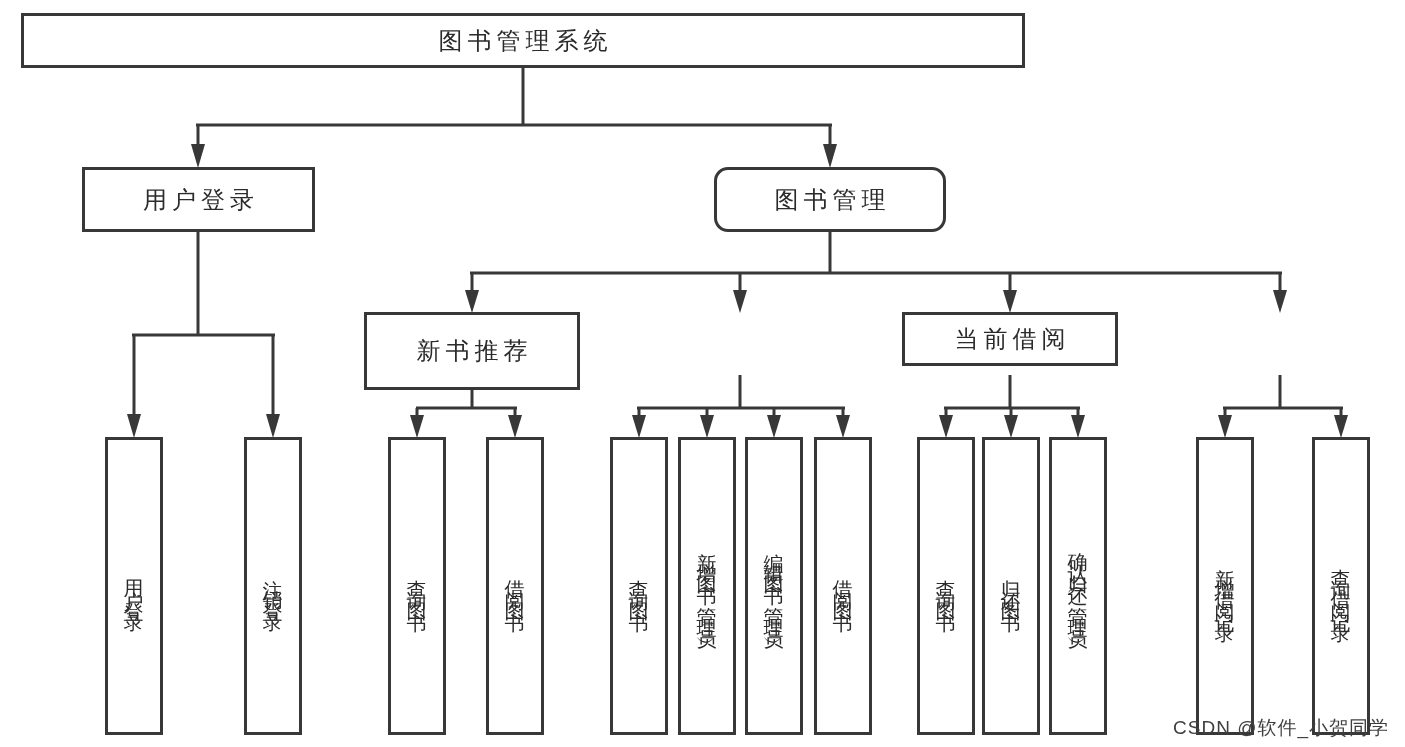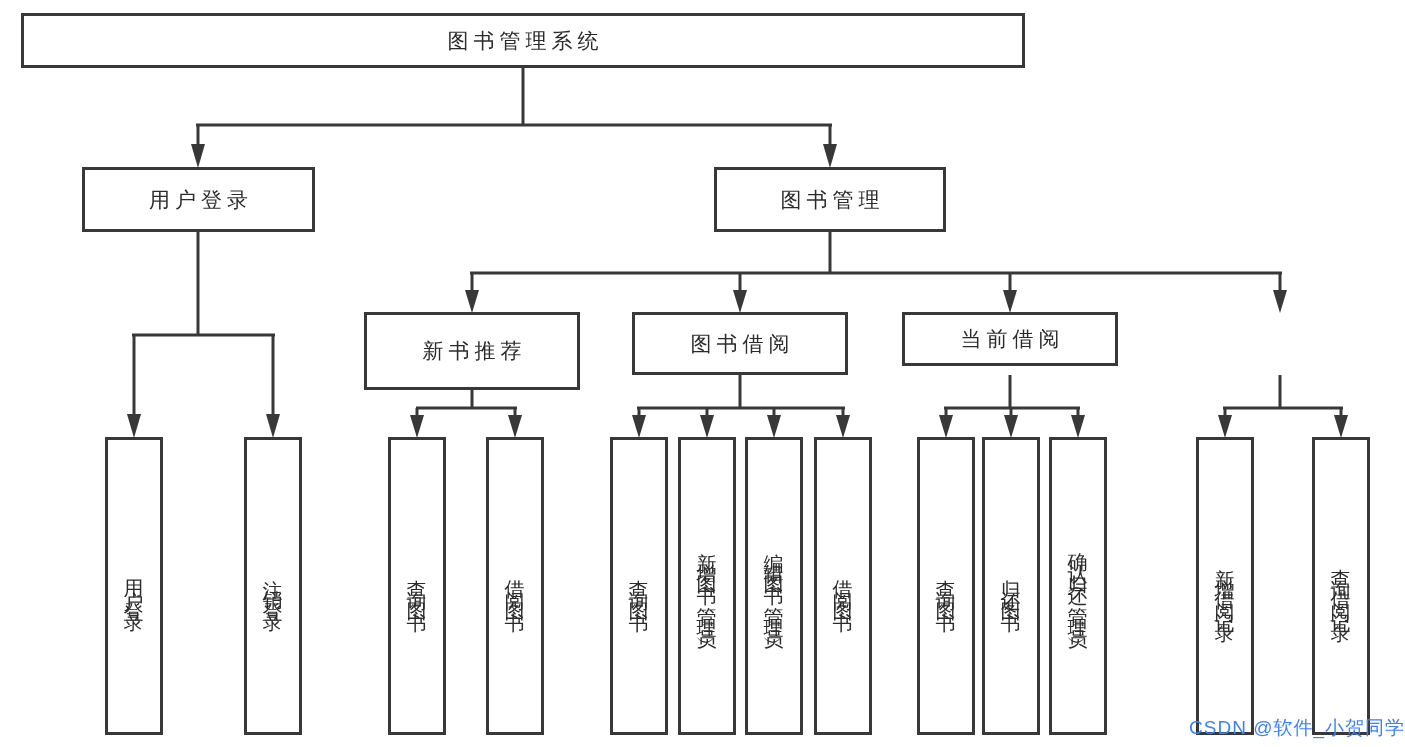--- a/index.html
+++ b/index.html
@@ -4,31 +4,31 @@
 <style>
   html,body{margin:0;padding:0;background:#ffffff;}
   #canvas{
     position:relative;width:1405px;height:747px;background:#ffffff;
     font-family:"Liberation Sans","DejaVu Sans",sans-serif;overflow:hidden;
   }
   .box{
     position:absolute;background:#ffffff;border:3px solid #383838;box-sizing:border-box;
     display:flex;align-items:center;justify-content:center;color:#2b2b2b;z-index:2;
   }
-  .hlabel{font-size:21px;letter-spacing:5px;text-indent:5px;white-space:nowrap;}
+  .hlabel{font-size:24px;letter-spacing:5px;text-indent:5px;white-space:nowrap;}
   .vbox .vlabel{
     writing-mode:vertical-rl;text-orientation:mixed;
     font-size:20px;line-height:1.0;letter-spacing:11px;white-space:nowrap;
   }
   #connectors{position:absolute;left:0;top:0;z-index:1;}
   #connectors line{stroke:#383838;stroke-width:3;}
   #connectors polygon{fill:#383838;}
   .watermark{
-    position:absolute;right:0;bottom:6px;z-index:3;
-    font-size:19px;color:#3b82f6;letter-spacing:1px;white-space:nowrap;
+    position:absolute;right:16px;bottom:6px;z-index:3;
+    font-size:19px;color:#404040;letter-spacing:1px;white-space:nowrap;
   }
 </style>
 </head>
 <body>
 
 <div id="canvas">
 
   <svg id="connectors" width="1405" height="747">
 
     <g>
@@ -97,29 +97,26 @@
     </g>
   </svg>
 
   <div class="box" style="left:21px;top:13px;width:1004px;height:55px;">
     <span class="hlabel">图书管理系统</span>
   </div>
 
   <div class="box" style="left:82px;top:167px;width:233px;height:65px;">
     <span class="hlabel">用户登录</span>
   </div>
-  <div class="box" style="left:714px;top:167px;width:232px;height:65px;">
+  <div class="box" style="left:714px;top:167px;width:232px;height:65px;border-radius:14px;">
     <span class="hlabel">图书管理</span>
   </div>
 
   <div class="box" style="left:364px;top:312px;width:216px;height:78px;">
     <span class="hlabel">新书推荐</span>
-  </div>
-  <div class="box" style="left:632px;top:312px;width:216px;height:63px;">
-    <span class="hlabel">图书借阅</span>
   </div>
   <div class="box" style="left:902px;top:312px;width:216px;height:54px;">
     <span class="hlabel">当前借阅</span>
   </div>
 
   <div class="box vbox" style="left:105px;top:437px;width:58px;height:298px;">
     <span class="vlabel">用户登录</span>
   </div>
   <div class="box vbox" style="left:244px;top:437px;width:58px;height:298px;">
     <span class="vlabel">注销登录</span>

